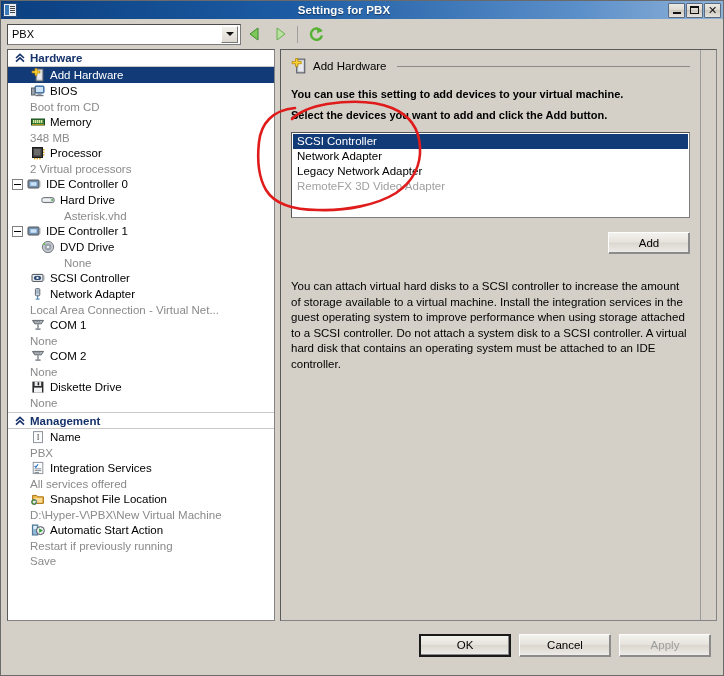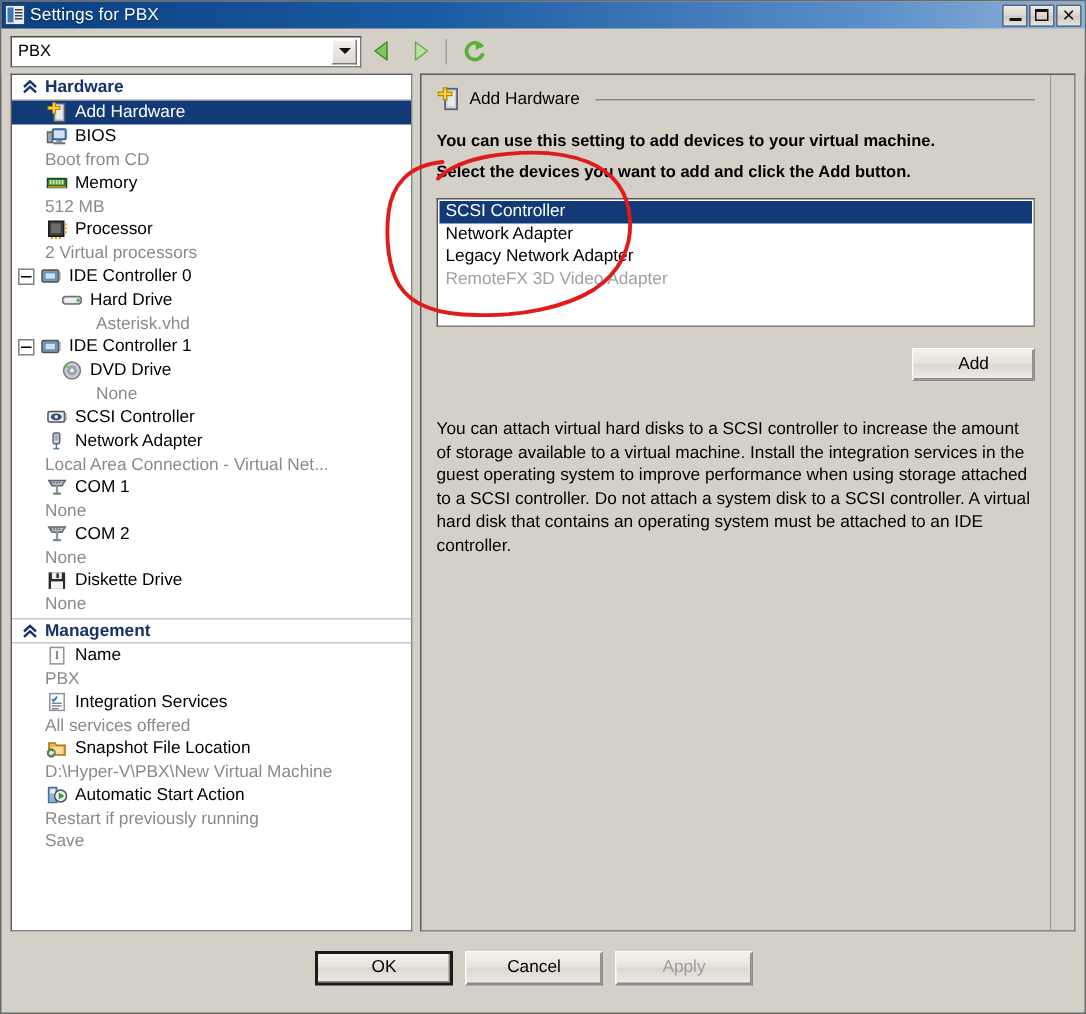--- a/index.html
+++ b/index.html
@@ -50,26 +50,27 @@
   }
   #title-icon::after {
     content: "";
     position: absolute; left: 6px; top: 2px;
     width: 5px; height: 1px;
     box-shadow: 0 0 0 0 #333, 0 2px 0 0 #444, 0 4px 0 0 #444, 0 6px 0 0 #444;
     background: #444;
   }
   #title-text {
     color: #fff;
-    font-weight: normal;
+    font-weight: bold;
     font-size: 11.5px;
     letter-spacing: 0.1px;
     text-shadow: 0 1px 1px rgba(0,0,0,.45);
     flex: 1;
     white-space: nowrap;
+    text-align: center;
   }
   .win-btns { display: flex; gap: 1px; margin-right: 1px; }
   .win-btn {
     width: 17px; height: 15px;
     background: linear-gradient(to bottom,#eceae4 0%,#dcd8d0 48%,#cfcac0 50%,#e6e3dc 100%);
     border: 1px solid #5a6a80;
     border-radius: 1px;
     display: flex; align-items: center; justify-content: center;
     font-size: 9px; color: #111;
     position: relative;
@@ -288,21 +289,21 @@
   }
   .btn.default { border: 2px solid #1a1a1a; }
   .btn.disabled { color: #9d9d9d; }
 
   #desc { margin-top: 25px; font-size: 11.5px; line-height: 15.5px; }
 
   
   #footer {
     height: 50px;
     flex: none;
-    display: flex; align-items: center; justify-content: center;
+    display: flex; align-items: center; justify-content: flex-end;
     gap: 8px;
     padding: 0 12px 10px 0;
   }
   #footer .btn { width: 92px; height: 23px; }
 
   
   #annotation {
     position: absolute;
     left: 0; top: 0;
     width: 724px; height: 676px;
@@ -408,21 +409,21 @@
                   <rect x="4" y="5" width="1.4" height="3"></rect>
                 <rect x="6" y="5" width="1.4" height="3"></rect>
                   <rect x="8" y="5" width="1.4" height="3"></rect>
                 <rect x="10" y="5" width="1.4" height="3"></rect>
               </g>
               <rect x="1" y="9.2" width="12" height="1" fill="#c9a227"></rect>
             </svg>
           </span>
           <span class="tree-label">Memory</span>
         </div>
-        <div class="tree-sub ind0">512 MB</div>
+        <div class="tree-sub ind0">348 MB</div>
 
         <div class="tree-row">
           <span class="expander none"></span>
           <span class="tree-ico">
             <svg width="14" height="14" viewBox="0 0 14 14">
               <rect x="1.5" y="1.5" width="10" height="10" fill="#3c3c3c" stroke="#1a1a1a"></rect>
               <rect x="3" y="3" width="6.5" height="6.5" fill="#6b6b6b"></rect>
               <g fill="#d9a21b">
                 <rect x="12" y="3" width="1.4" height="1.4"></rect>
                   <rect x="12" y="5.6" width="1.4" height="1.4"></rect>

